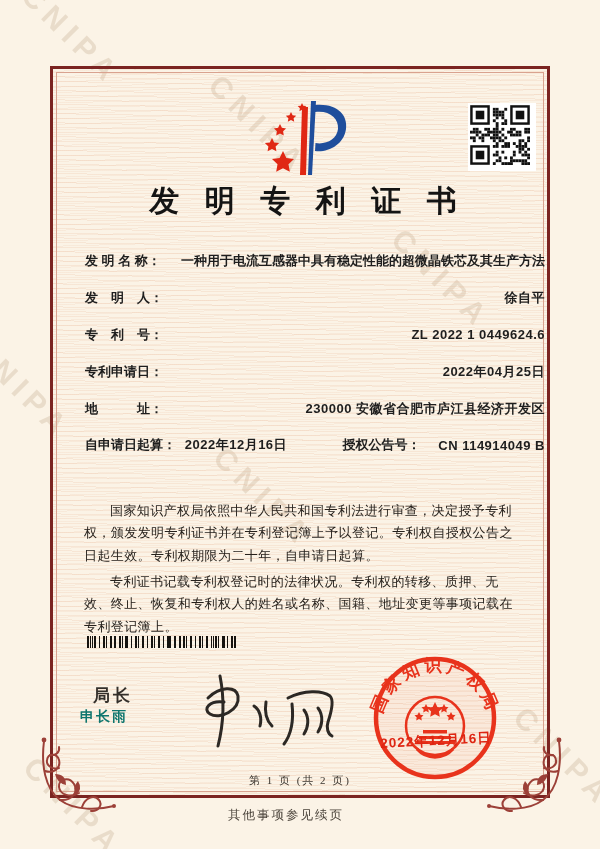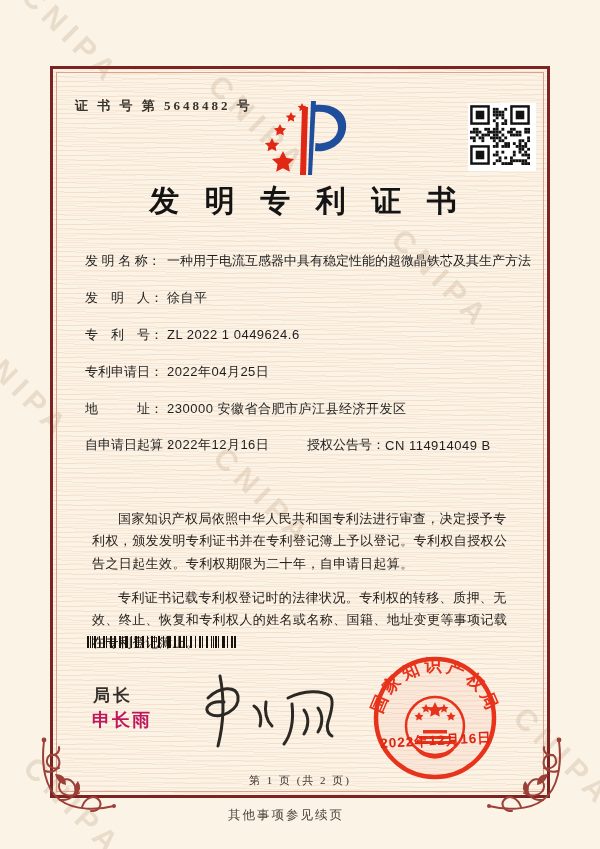--- a/index.html
+++ b/index.html
@@ -23,41 +23,41 @@
            font-size:13px;letter-spacing:3px;color:#3a332c;font-weight:600;}
 
   .logo{position:absolute;left:253px;top:99px;}
   .qr{position:absolute;left:468px;top:103px;width:64px;height:64px;background:#fff;padding:2px;}
 
   .title{position:absolute;left:0;right:0;top:181px;text-align:center;
          font-family:"Liberation Serif","DejaVu Serif",serif;font-weight:bold;
          font-size:30px;letter-spacing:9px;color:#141414;padding-left:15px;}
 
   .fields{position:absolute;left:85px;top:243px;width:460px;}
-  .row{height:36.8px;display:flex;align-items:center;font-size:13px;font-weight:normal;color:#1e1e1e;}
+  .row{height:36.8px;display:flex;align-items:center;font-size:13px;font-weight:bold;color:#1e1e1e;justify-content:space-between;}
   .row .lab{display:inline-block;width:82px;white-space:nowrap;flex:0 0 auto;}
   .row .val{white-space:nowrap;letter-spacing:0.5px;}
   .row .val-fixed{display:inline-block;width:140px;flex:0 0 auto;}
   .row .lab2{display:inline-block;width:78px;white-space:nowrap;flex:0 0 auto;}
 
   .legal{position:absolute;left:80px;top:496px;width:440px;
          font-family:"Liberation Serif","DejaVu Serif",serif;
          font-size:13px;line-height:1.72;color:#26211c;letter-spacing:0.4px;}
-  .legal p{margin:12px;text-indent:2em;}
+  .legal p{margin:4px;text-indent:2em;}
 
   .barcode{position:absolute;left:87px;top:636px;width:151px;height:12px;
            background:
              repeating-linear-gradient(90deg,#16130f 0 2px,transparent 2px 3px,#16130f 3px 4px,
                transparent 4px 7px,#16130f 7px 9px,transparent 9px 12px,#16130f 12px 13px,transparent 13px 16px),
              repeating-linear-gradient(90deg,transparent 0 5px,#16130f 5px 6px,transparent 6px 11px);}
 
   .director-title{position:absolute;left:93px;top:684px;font-size:17px;font-weight:bold;
                   letter-spacing:3px;color:#34302b;}
-  .director-name{position:absolute;left:92px;top:708px;font-size:18px;font-weight:bold;
-                 letter-spacing:2px;color:#be185d;}
+  .director-name{position:absolute;left:80px;top:708px;font-size:14px;font-weight:bold;
+                 letter-spacing:2px;color:#0f766e;}
   .signature{position:absolute;left:180px;top:670px;}
 
   .seal{position:absolute;left:369px;top:652px;width:132px;height:132px;}
   .seal-date{position:absolute;left:370px;top:732px;width:132px;text-align:center;
              font-size:13.5px;font-weight:bold;color:#de2512;letter-spacing:1px;
              transform:rotate(-3deg);}
 
   .page-footer{position:absolute;left:0;right:0;top:773px;text-align:center;
                font-family:"Liberation Serif",serif;font-size:11px;color:#3b352e;letter-spacing:2px;}
   .cont-note{position:absolute;left:0;right:0;top:807px;text-align:center;
@@ -109,21 +109,20 @@
       <path d="M14,22 c6,1 10,-3 9,-8"></path>
     </g>
     <g fill="#9c4038">
       <circle cx="8" cy="7" r="2.4"></circle>
         <circle cx="78" cy="73" r="2"></circle>
       <path d="M30,52 q-9,-2 -11,-11 q11,0 11,11z"></path>
       <path d="M40,62 q-4,-8 2,-14 q5,8 -2,14z"></path>
     </g>
   </svg>
 
-  <div class="cert-no">证 书 号 第 5648482 号</div>
 
   <svg class="logo" width="95" height="80" viewBox="0 0 95 80">
     <g fill="#e02814">
       <path d="M30 52 l3.4 6.9 7.6 1.1 -5.5 5.3 1.3 7.5 -6.8 -3.6 -6.8 3.6 1.3 -7.5 -5.5 -5.3 7.6 -1.1z"></path>
       <path d="M19 39 l2.2 4.4 4.9 0.7 -3.5 3.4 0.8 4.8 -4.4 -2.3 -4.4 2.3 0.8 -4.8 -3.5 -3.4 4.9 -0.7z"></path>
       <path d="M27 25 l1.9 3.8 4.2 0.6 -3 2.9 0.7 4.2 -3.8 -2 -3.8 2 0.7 -4.2 -3 -2.9 4.2 -0.6z"></path>
       <path d="M38 13 l1.6 3.2 3.6 0.5 -2.6 2.5 0.6 3.6 -3.2 -1.7 -3.2 1.7 0.6 -3.6 -2.6 -2.5 3.6 -0.5z"></path>
       <path d="M49 4 l1.3 2.7 3 0.4 -2.2 2.1 0.5 3 -2.6 -1.4 -2.6 1.4 0.5 -3 -2.2 -2.1 3 -0.4z"></path>
       <path d="M49 8 L55 8 53 76 47 76 Z"></path>
     </g>

